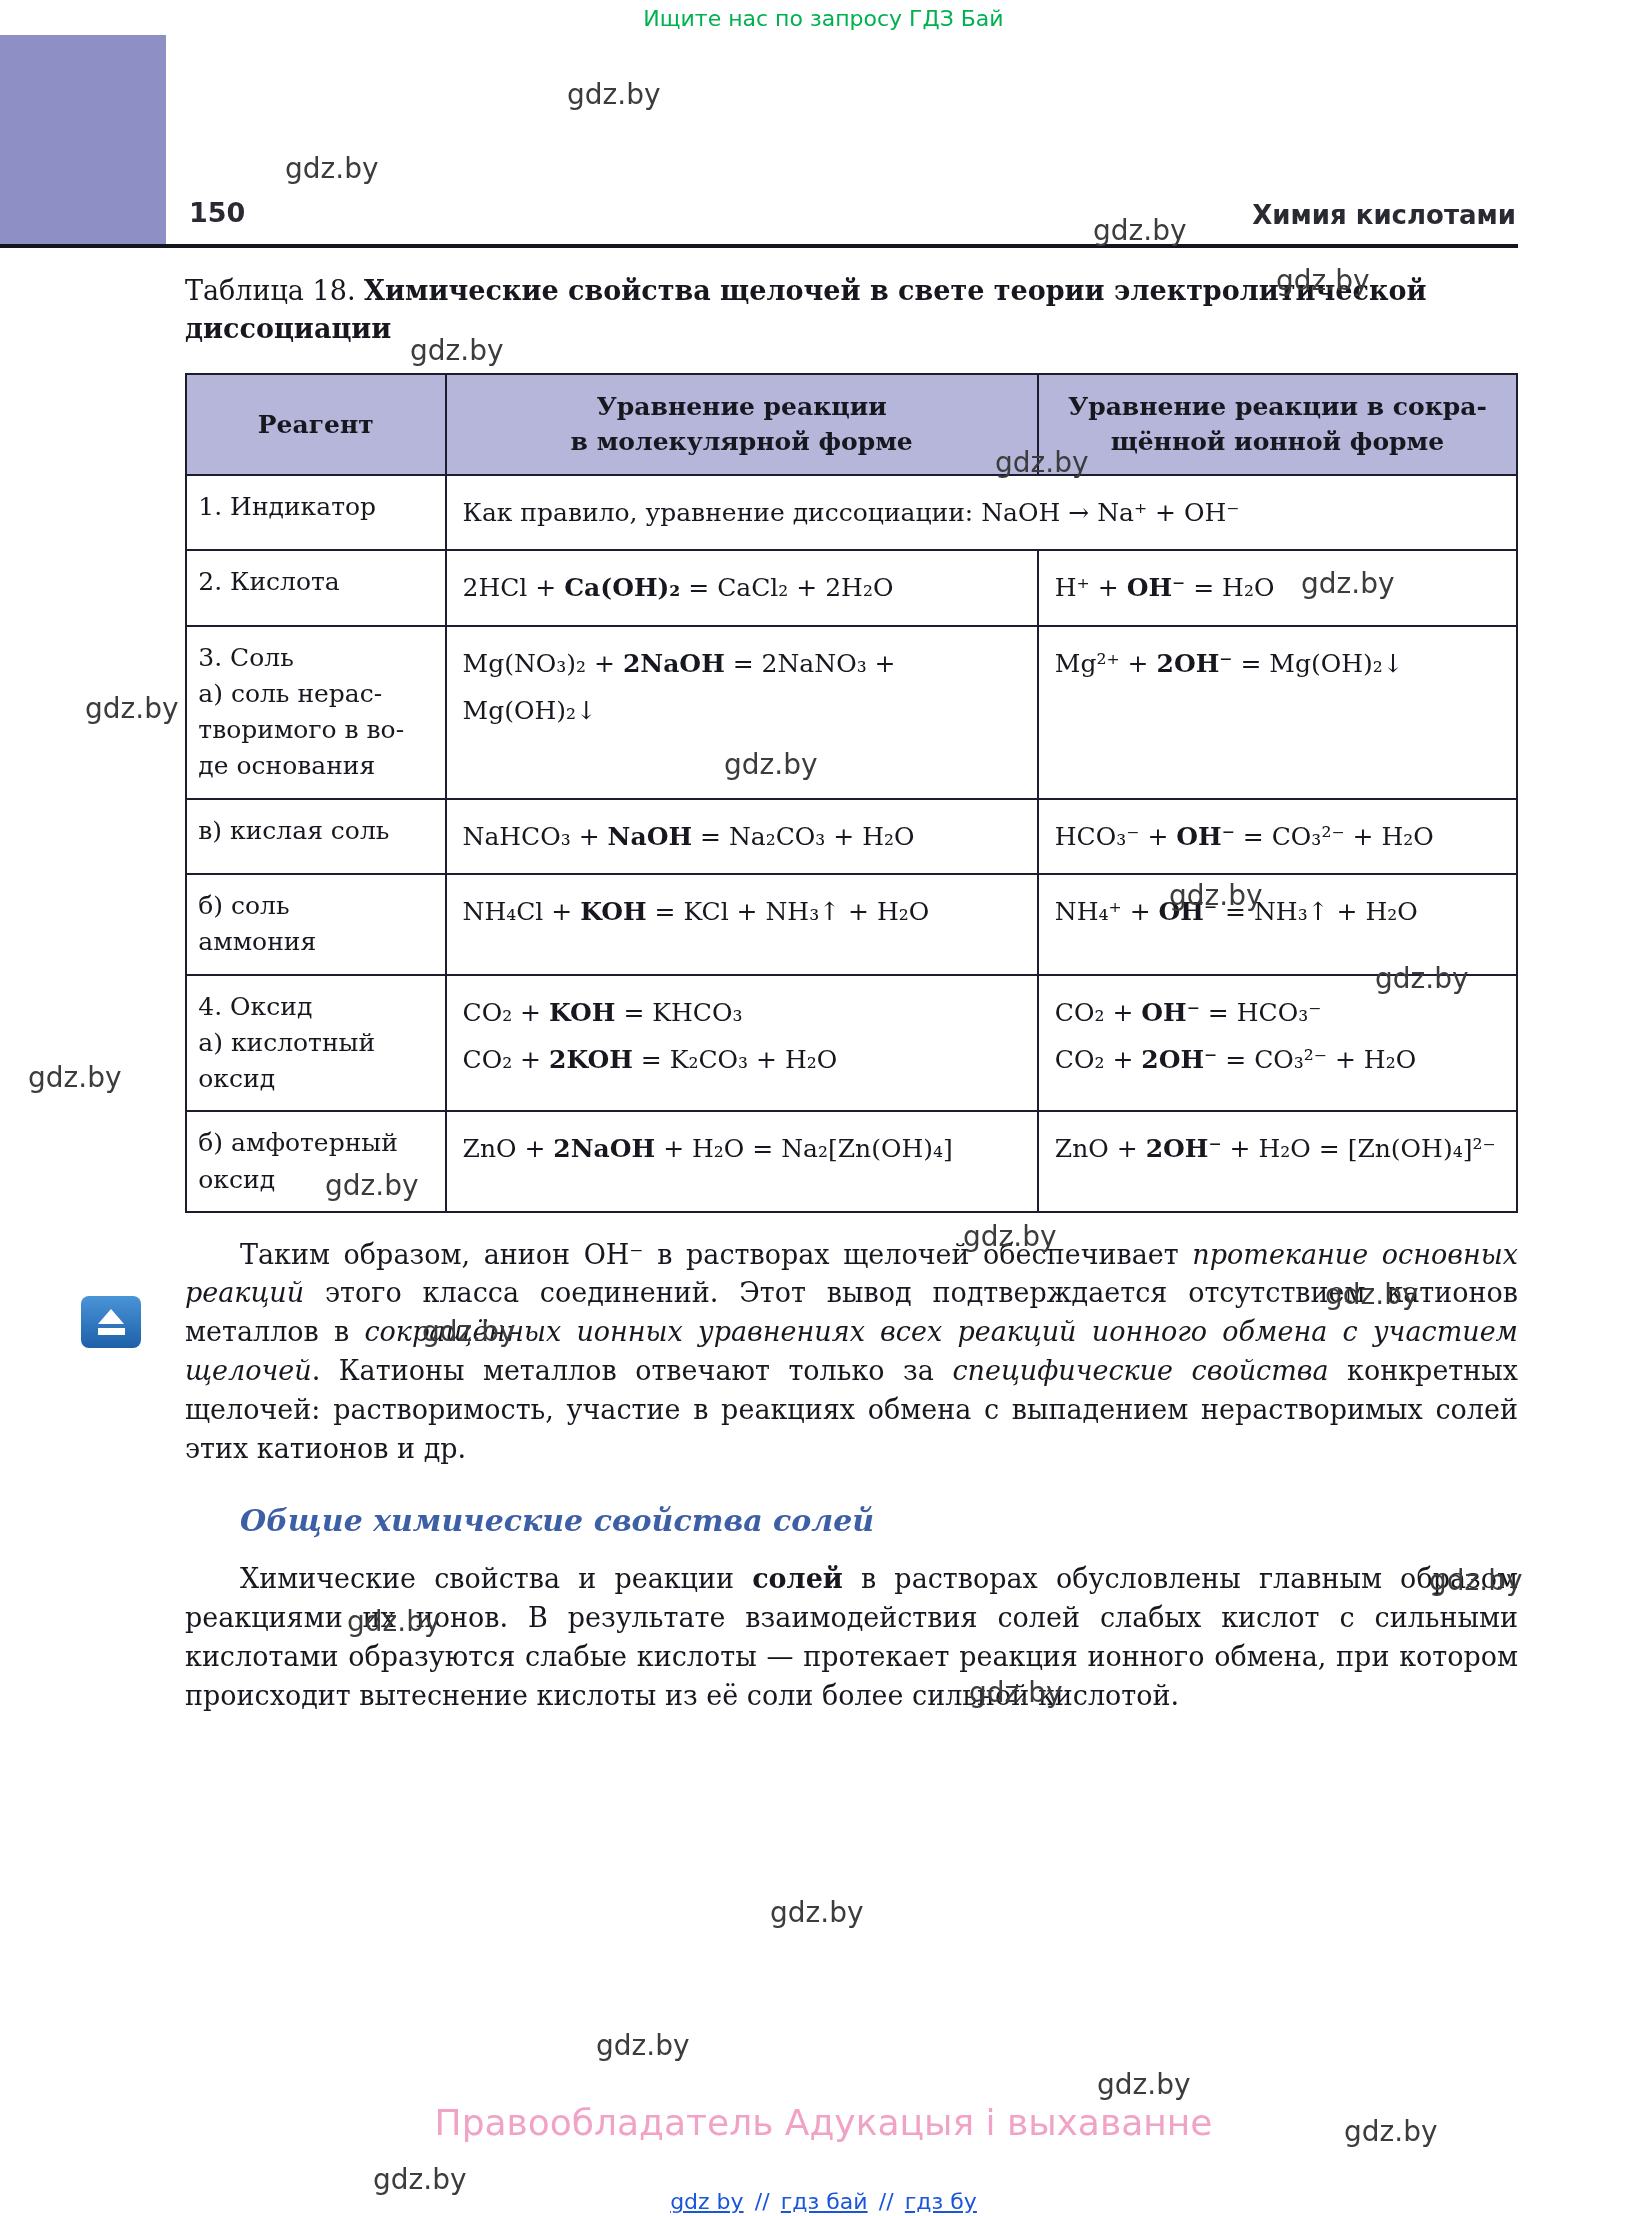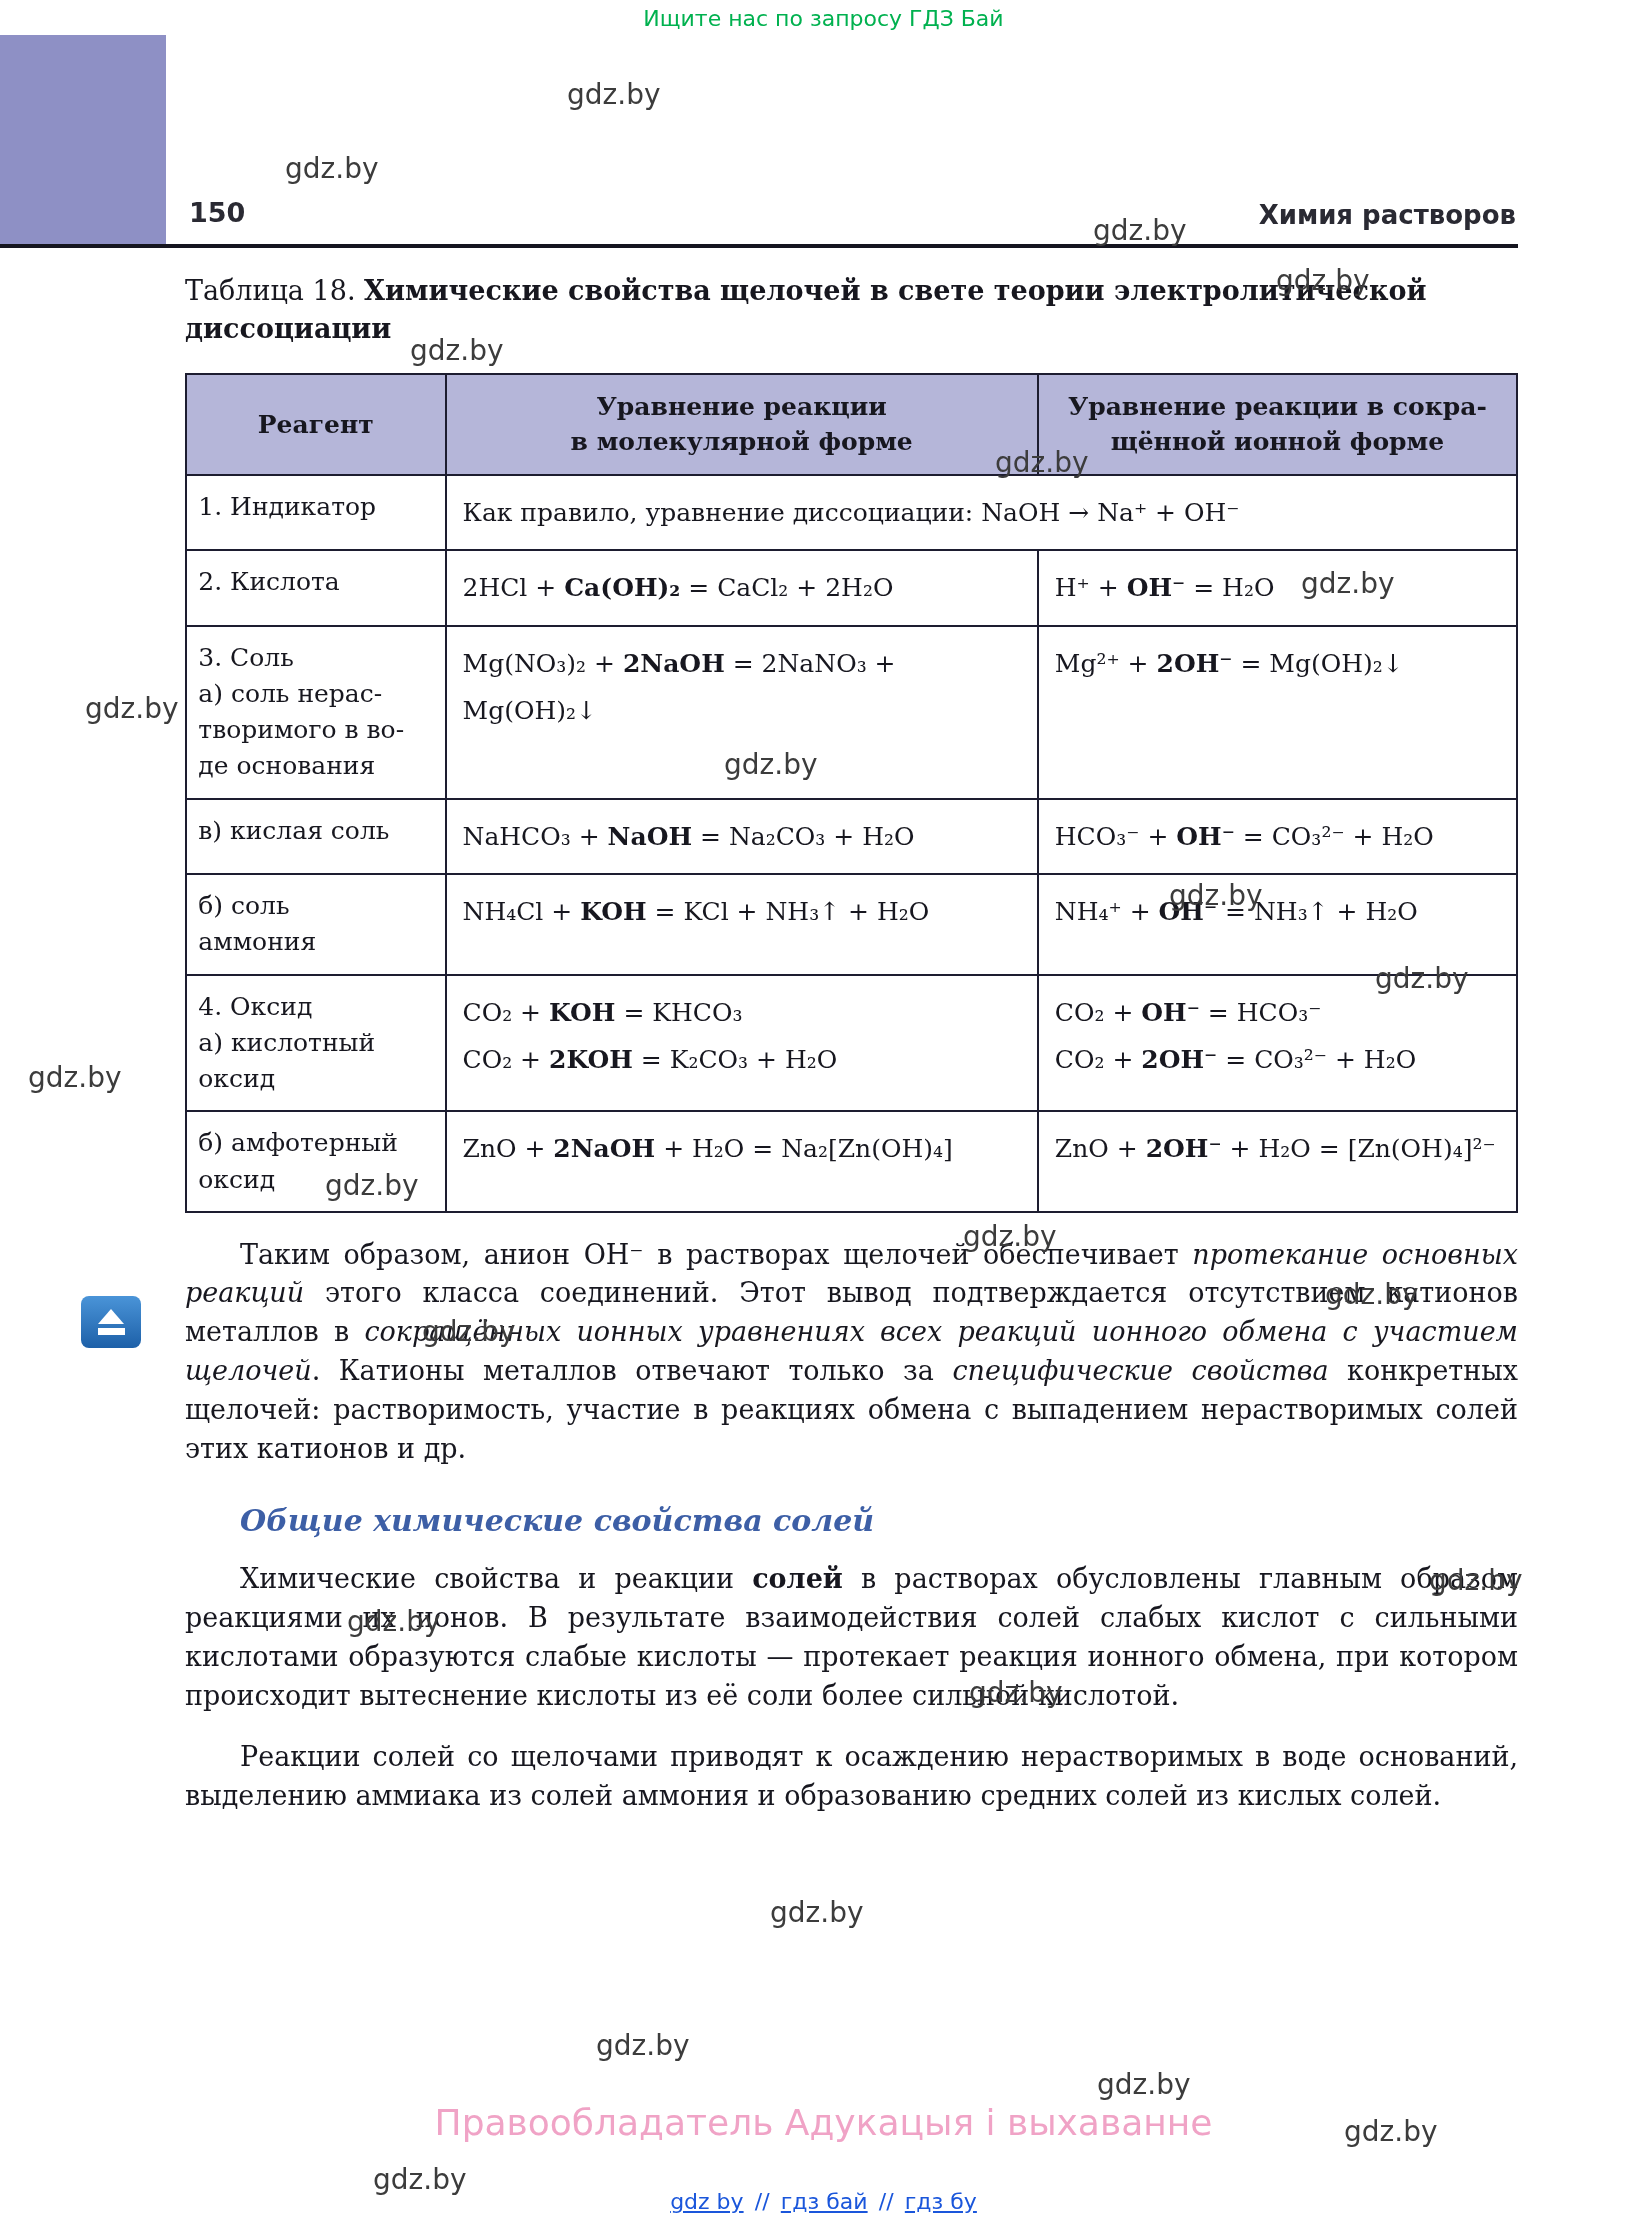--- a/index.html
+++ b/index.html
@@ -57,21 +57,21 @@
 </head>
 <body>
 
 <div class="page">
 
   <div class="banner">Ищите нас по запросу ГДЗ Бай</div>
 
   <div class="purple-block"></div>
 
   <div class="page-number">150</div>
-  <div class="running-title">Химия растворов</div>
+  <div class="running-title">Химия кислотами</div>
   <div class="head-rule"></div>
 
   <div class="content">
 
     <p class="caption">Таблица 18. <b>Химические свойства щелочей в свете теории электролитической диссоциации</b></p>
 
     <table class="chem-table">
       <colgroup>
         <col style="width:19.5%">
           <col style="width:44.5%">
@@ -120,21 +120,20 @@
             <td>ZnO + <b>2OH⁻</b> + H₂O = [Zn(OH)₄]²⁻</td>
           </tr>
         </tbody>
     </table>
 
     <p class="body-par">Таким образом, анион OH⁻ в растворах щелочей обеспечивает <i>протекание основных реакций</i> этого класса соединений. Этот вывод подтверждается отсутствием катионов металлов в <i>сокращённых ионных уравнениях всех реакций ионного обмена с участием щелочей</i>. Катионы металлов отвечают только за <i>специфические свойства</i> конкретных щелочей: растворимость, участие в реакциях обмена с выпадением нерастворимых солей этих катионов и др.</p>
 
     <h3 class="section-heading">Общие химические свойства солей</h3>
 
     <p class="body-par">Химические свойства и реакции <b>солей</b> в растворах обусловлены главным образом реакциями их ионов. В результате взаимодействия солей слабых кислот с сильными кислотами образуются слабые кислоты — протекает реакция ионного обмена, при котором происходит вытеснение кислоты из её соли более сильной кислотой.</p>
-    <p class="body-par">Реакции солей со щелочами приводят к осаждению нерастворимых в воде оснований, выделению аммиака из солей аммония и образованию средних солей из кислых солей.</p>
 
   </div>
 
   <div class="scroll-icon" title="">
     <span class="tri"></span>
     <span class="bar"></span>
   </div>
 
   <div class="pink-footer">Правообладатель Адукацыя і выхаванне</div>
 

